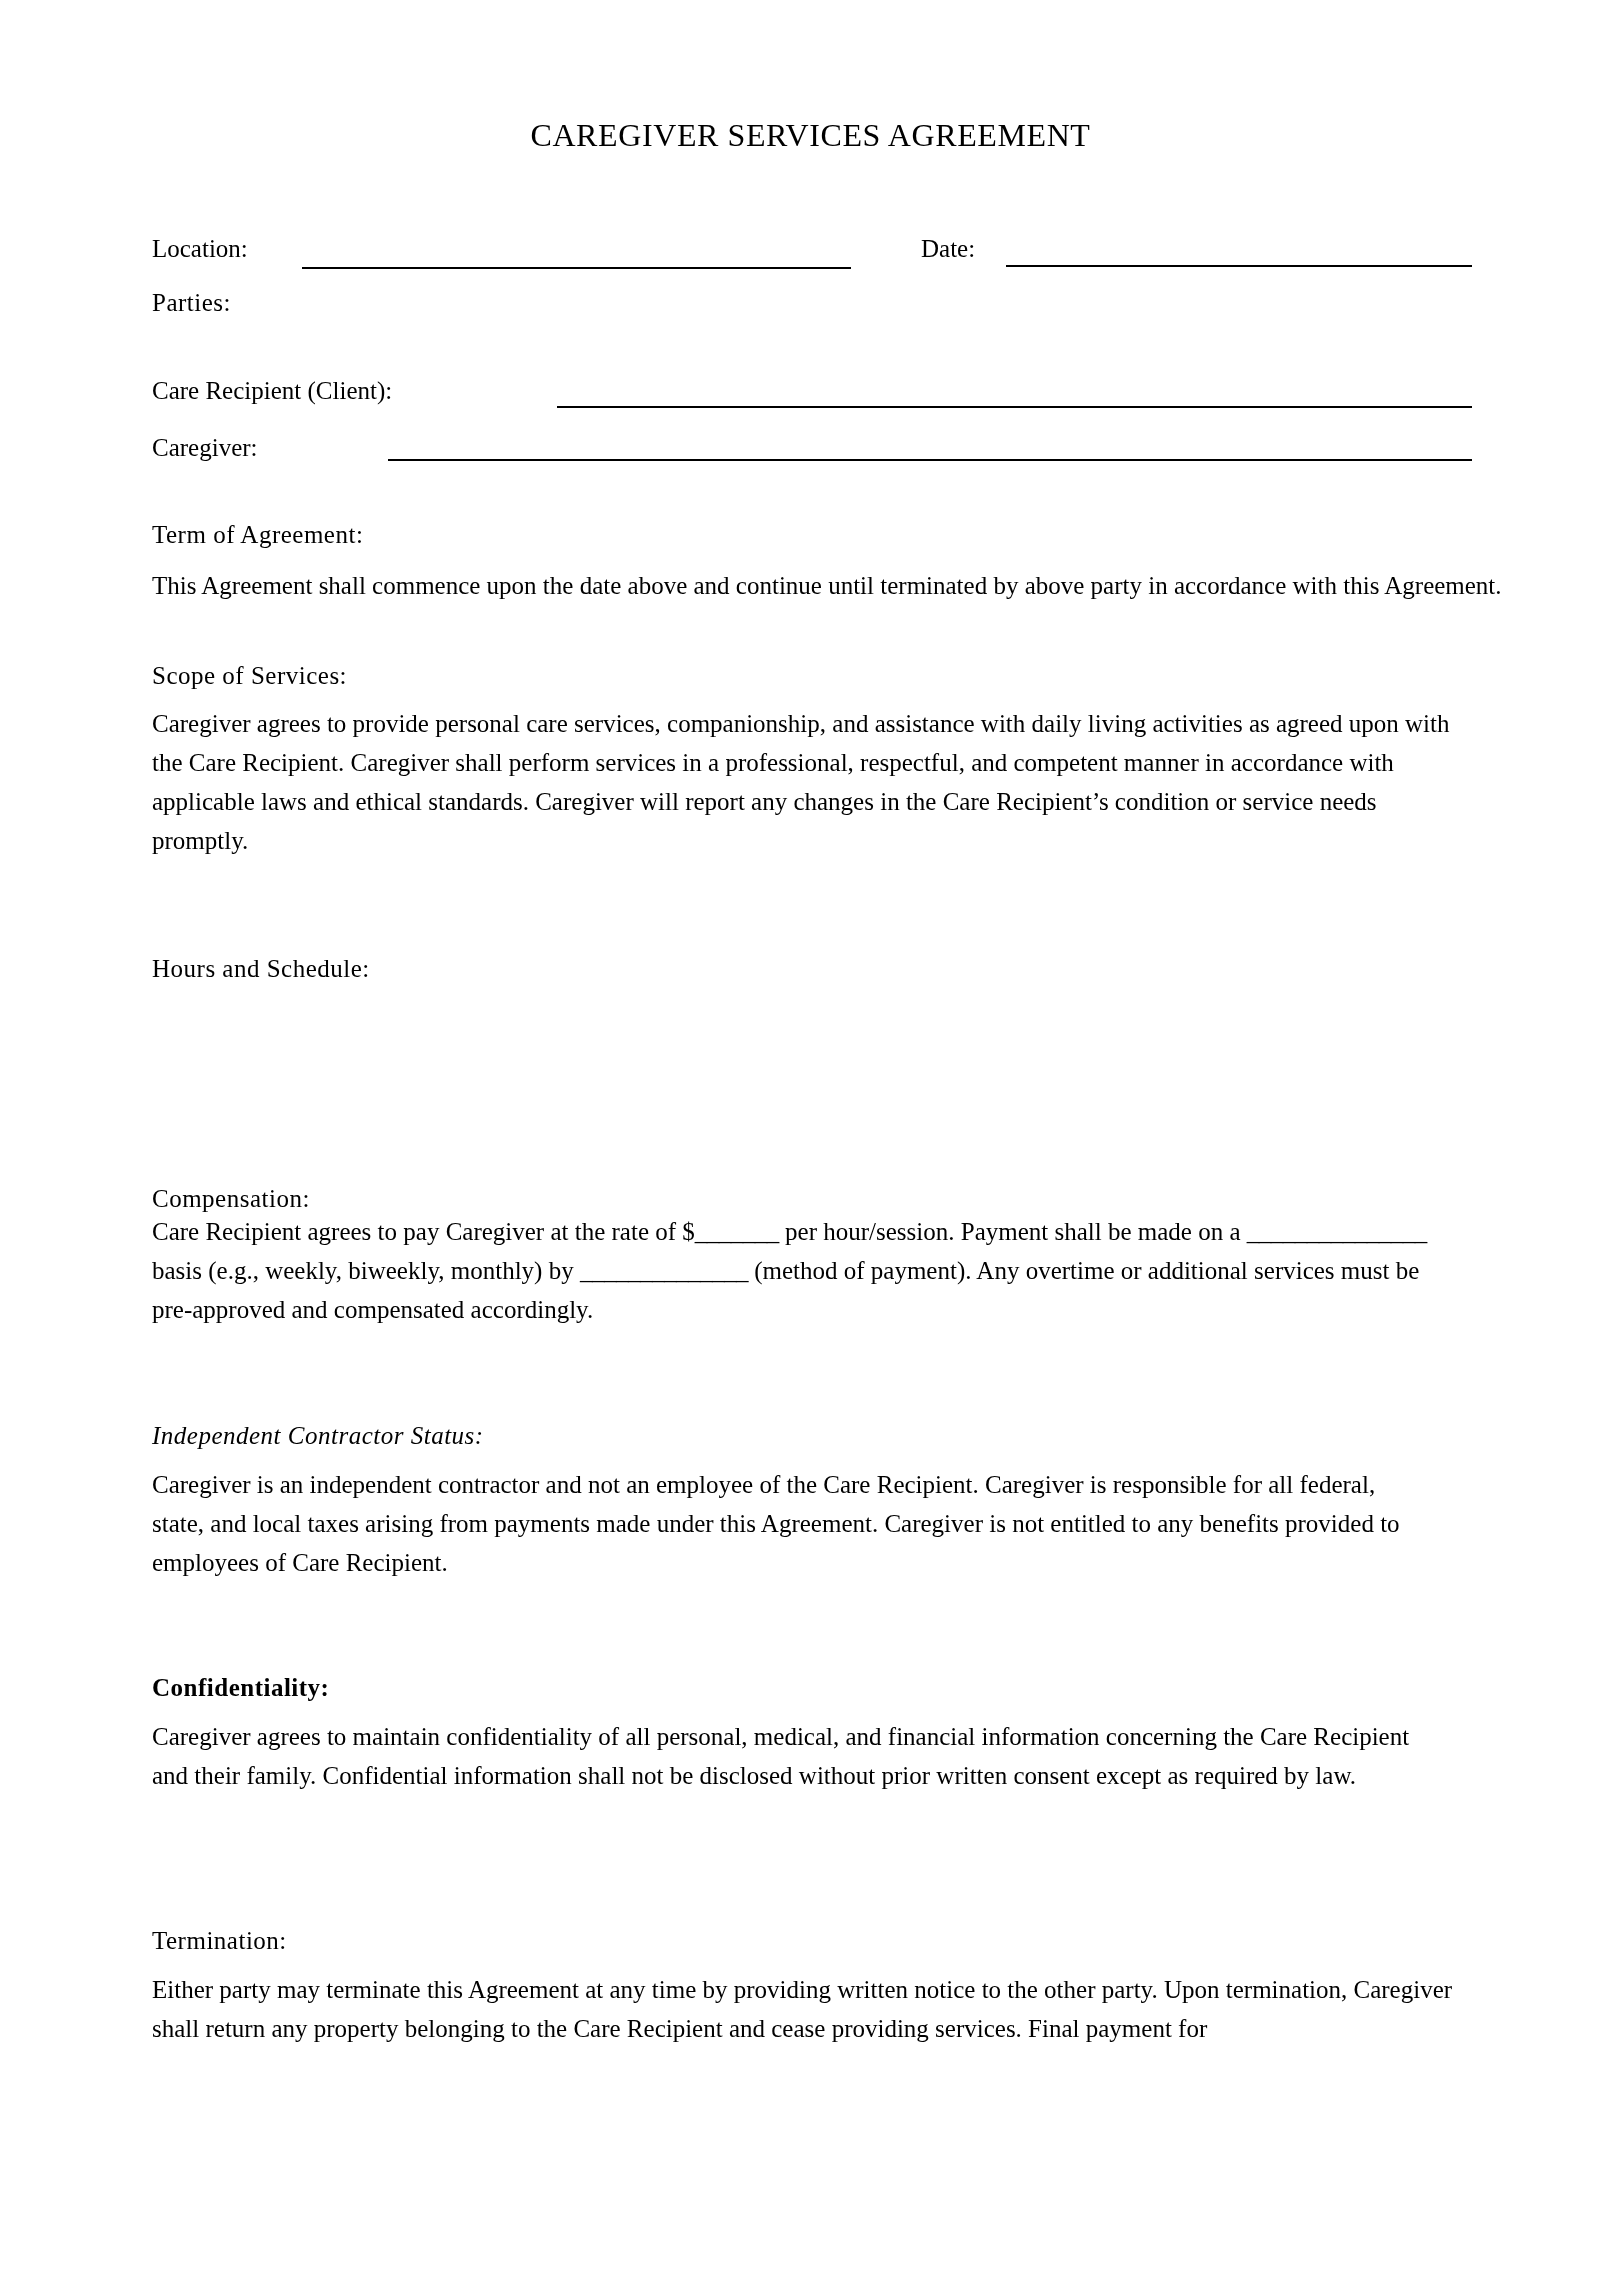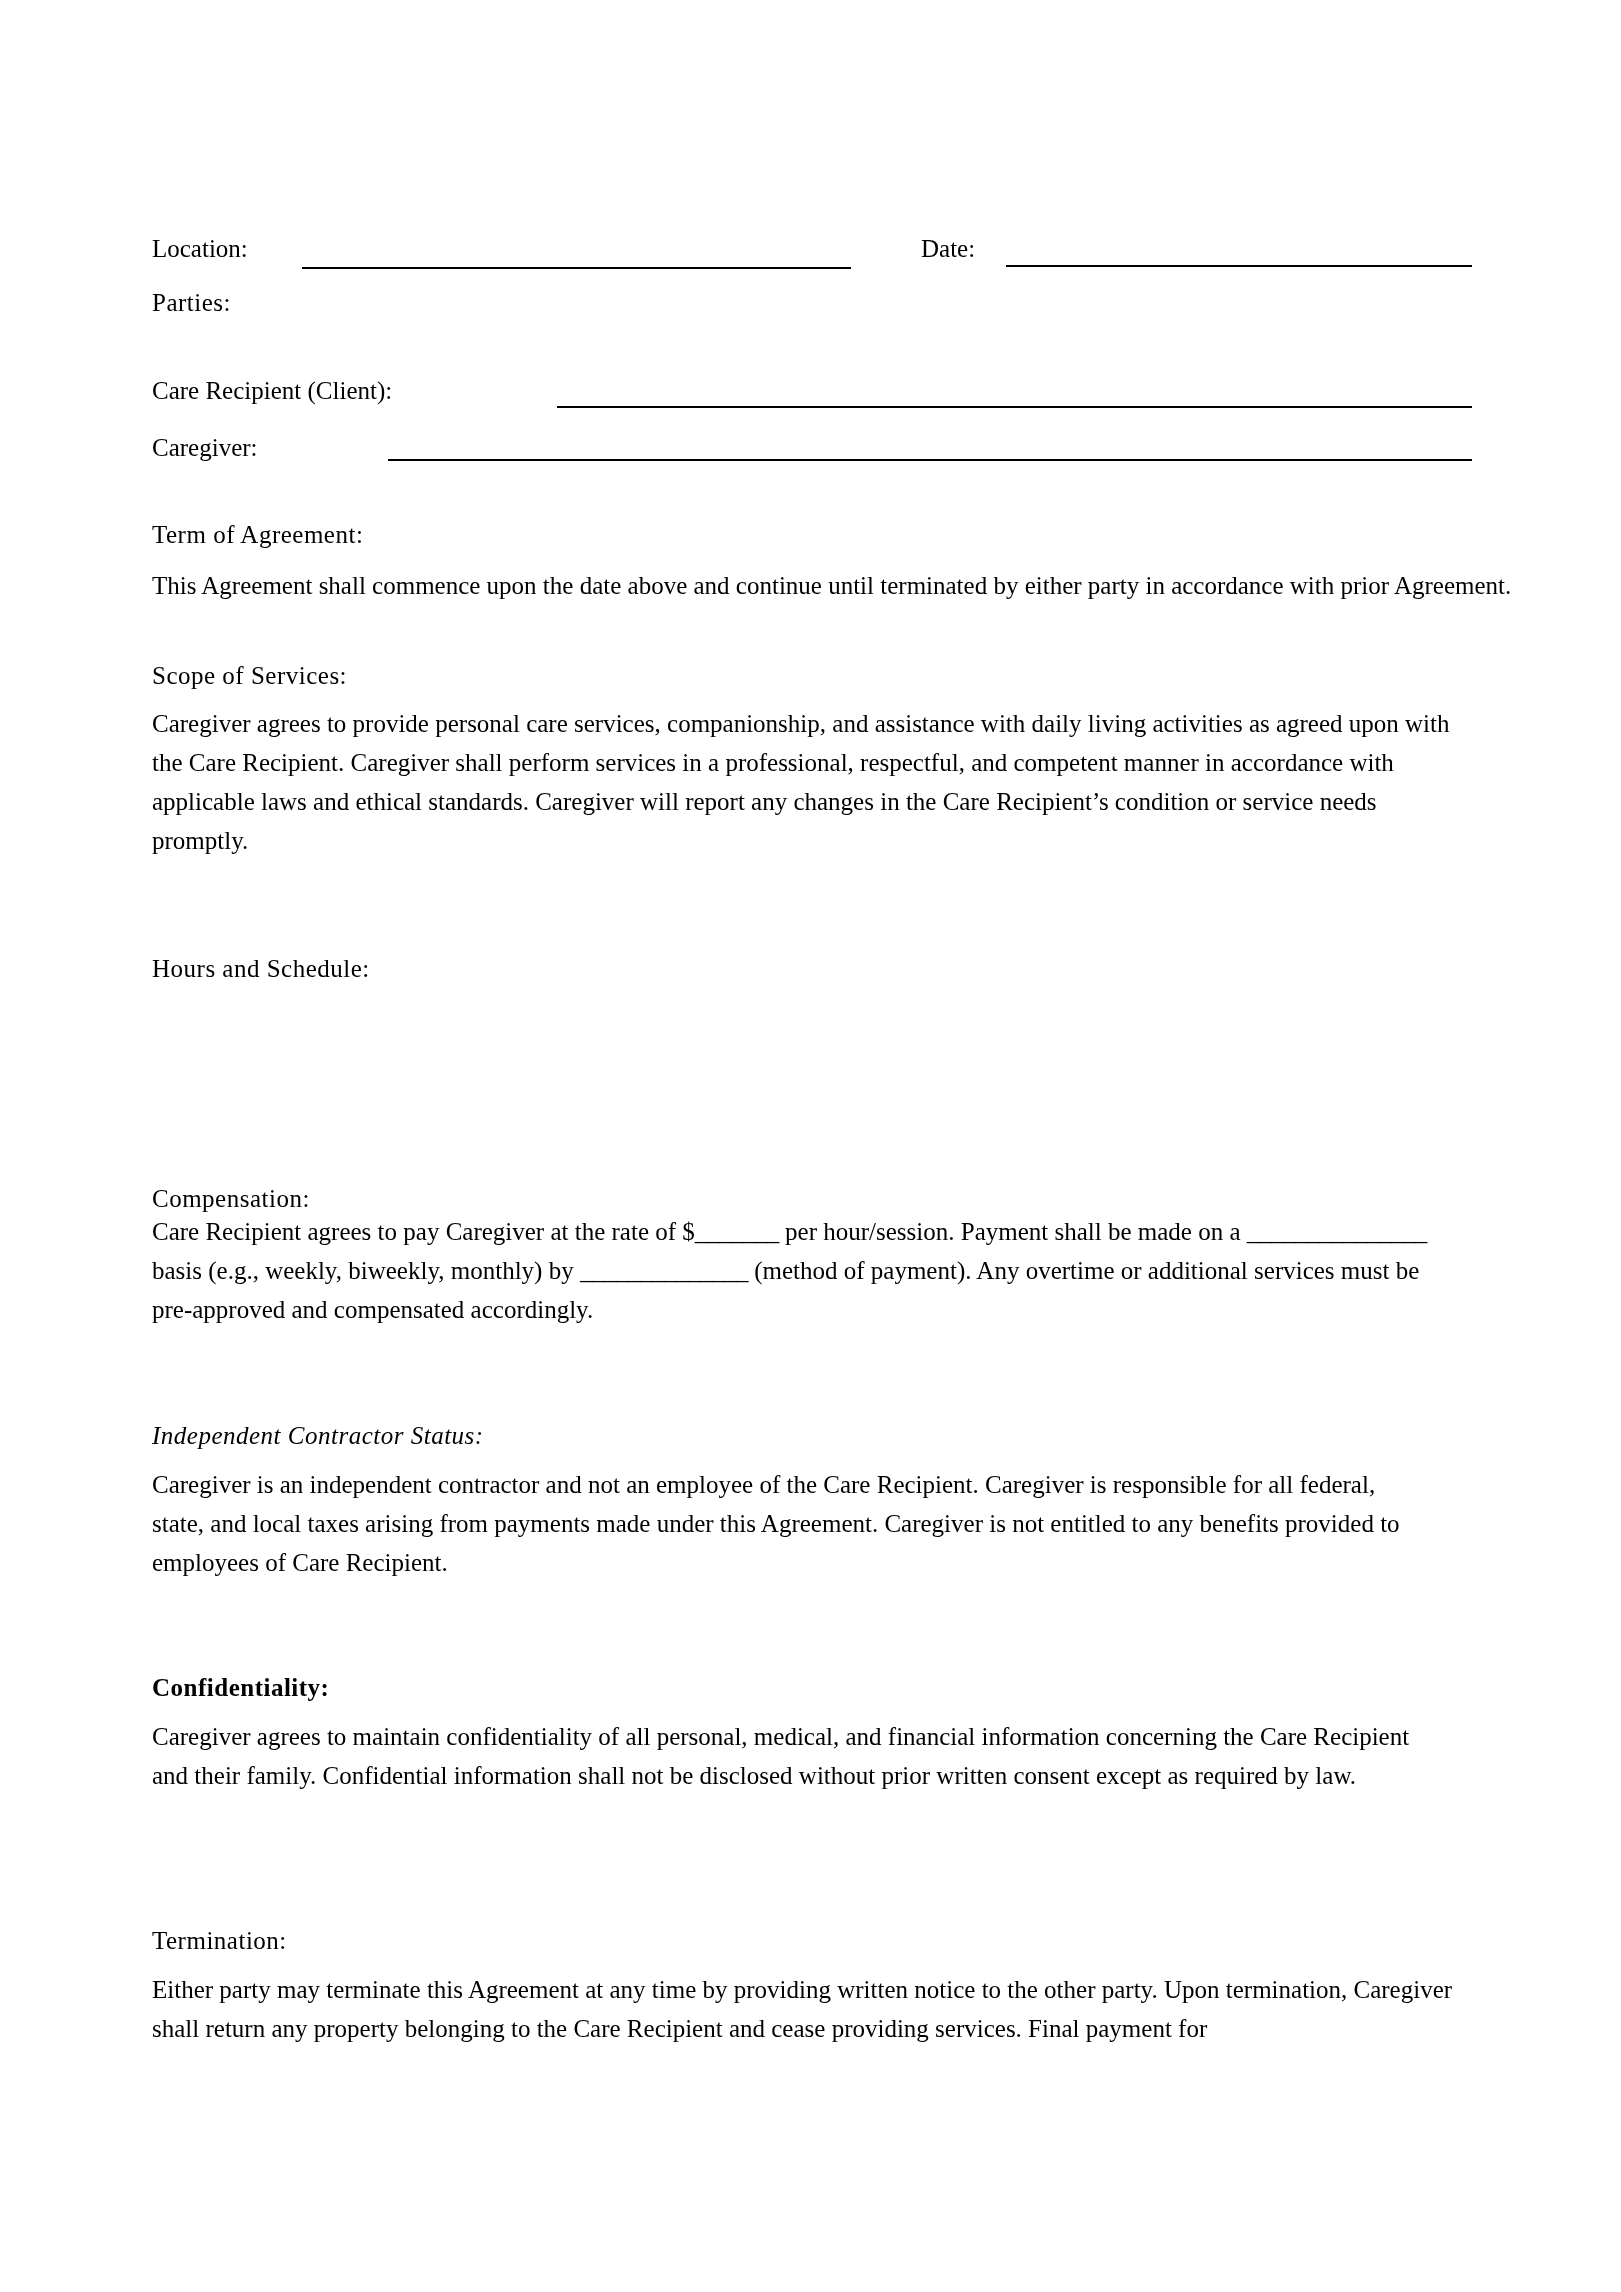--- a/index.html
+++ b/index.html
@@ -71,37 +71,38 @@
   .nowrap-clip {
     white-space: nowrap;
     overflow: hidden;
   }
 </style>
 </head>
 <body>
 
 <div class="page">
 
+  <div class="doc-title">CAREGIVER SERVICES AGREEMENT</div>
 
   <div class="field-label" style="top:232px; left:152px;">Location:</div>
   <div class="rule" style="top:267px; left:302px; width:549px;"></div>
 
   <div class="field-label" style="top:232px; left:921px;">Date:</div>
   <div class="rule" style="top:265px; left:1006px; width:466px;"></div>
 
   <div class="heading" style="top:286px; left:152px;">Parties:</div>
 
   <div class="field-label" style="top:374px; left:152px;">Care Recipient (Client):</div>
   <div class="rule" style="top:406px; left:557px; width:915px;"></div>
 
   <div class="field-label" style="top:431px; left:152px;">Caregiver:</div>
   <div class="rule" style="top:459px; left:388px; width:1084px;"></div>
 
   <div class="heading" style="top:518px;">Term of Agreement:</div>
-  <div class="para nowrap-clip" style="top:566px; width:1469px;">This Agreement shall commence upon the date above and continue until terminated by either party in accordance with prior Agreement.</div>
+  <div class="para nowrap-clip" style="top:566px; width:1469px;">This Agreement shall commence upon the date above and continue until terminated by above party in accordance with this Agreement.</div>
 
   <div class="heading" style="top:659px;">Scope of Services:</div>
   <div class="para" style="top:704px; width:1308px;">Caregiver agrees to provide personal care services, companionship, and assistance with daily living activities as agreed upon with the Care Recipient. Caregiver shall perform services in a professional, respectful, and competent manner in accordance with applicable laws and ethical standards. Caregiver will report any changes in the Care Recipient’s condition or service needs promptly.</div>
 
   <div class="heading" style="top:952px;">Hours and Schedule:</div>
 
   <div class="heading" style="top:1166px;margin-top:16px;">Compensation:</div>
   <div class="para" style="top:1212px; width:1294px;">
     <span>Care Recipient agrees to pay Caregiver at the rate of $</span><span class="blank">_______</span><span> per hour/session. Payment shall be made on a </span><span class="blank">_______________</span><span> basis (e.g., weekly, biweekly, monthly) by </span><span class="blank">______________</span><span> (method of payment). Any overtime or additional services must be pre-approved and compensated accordingly.</span>
   </div>

